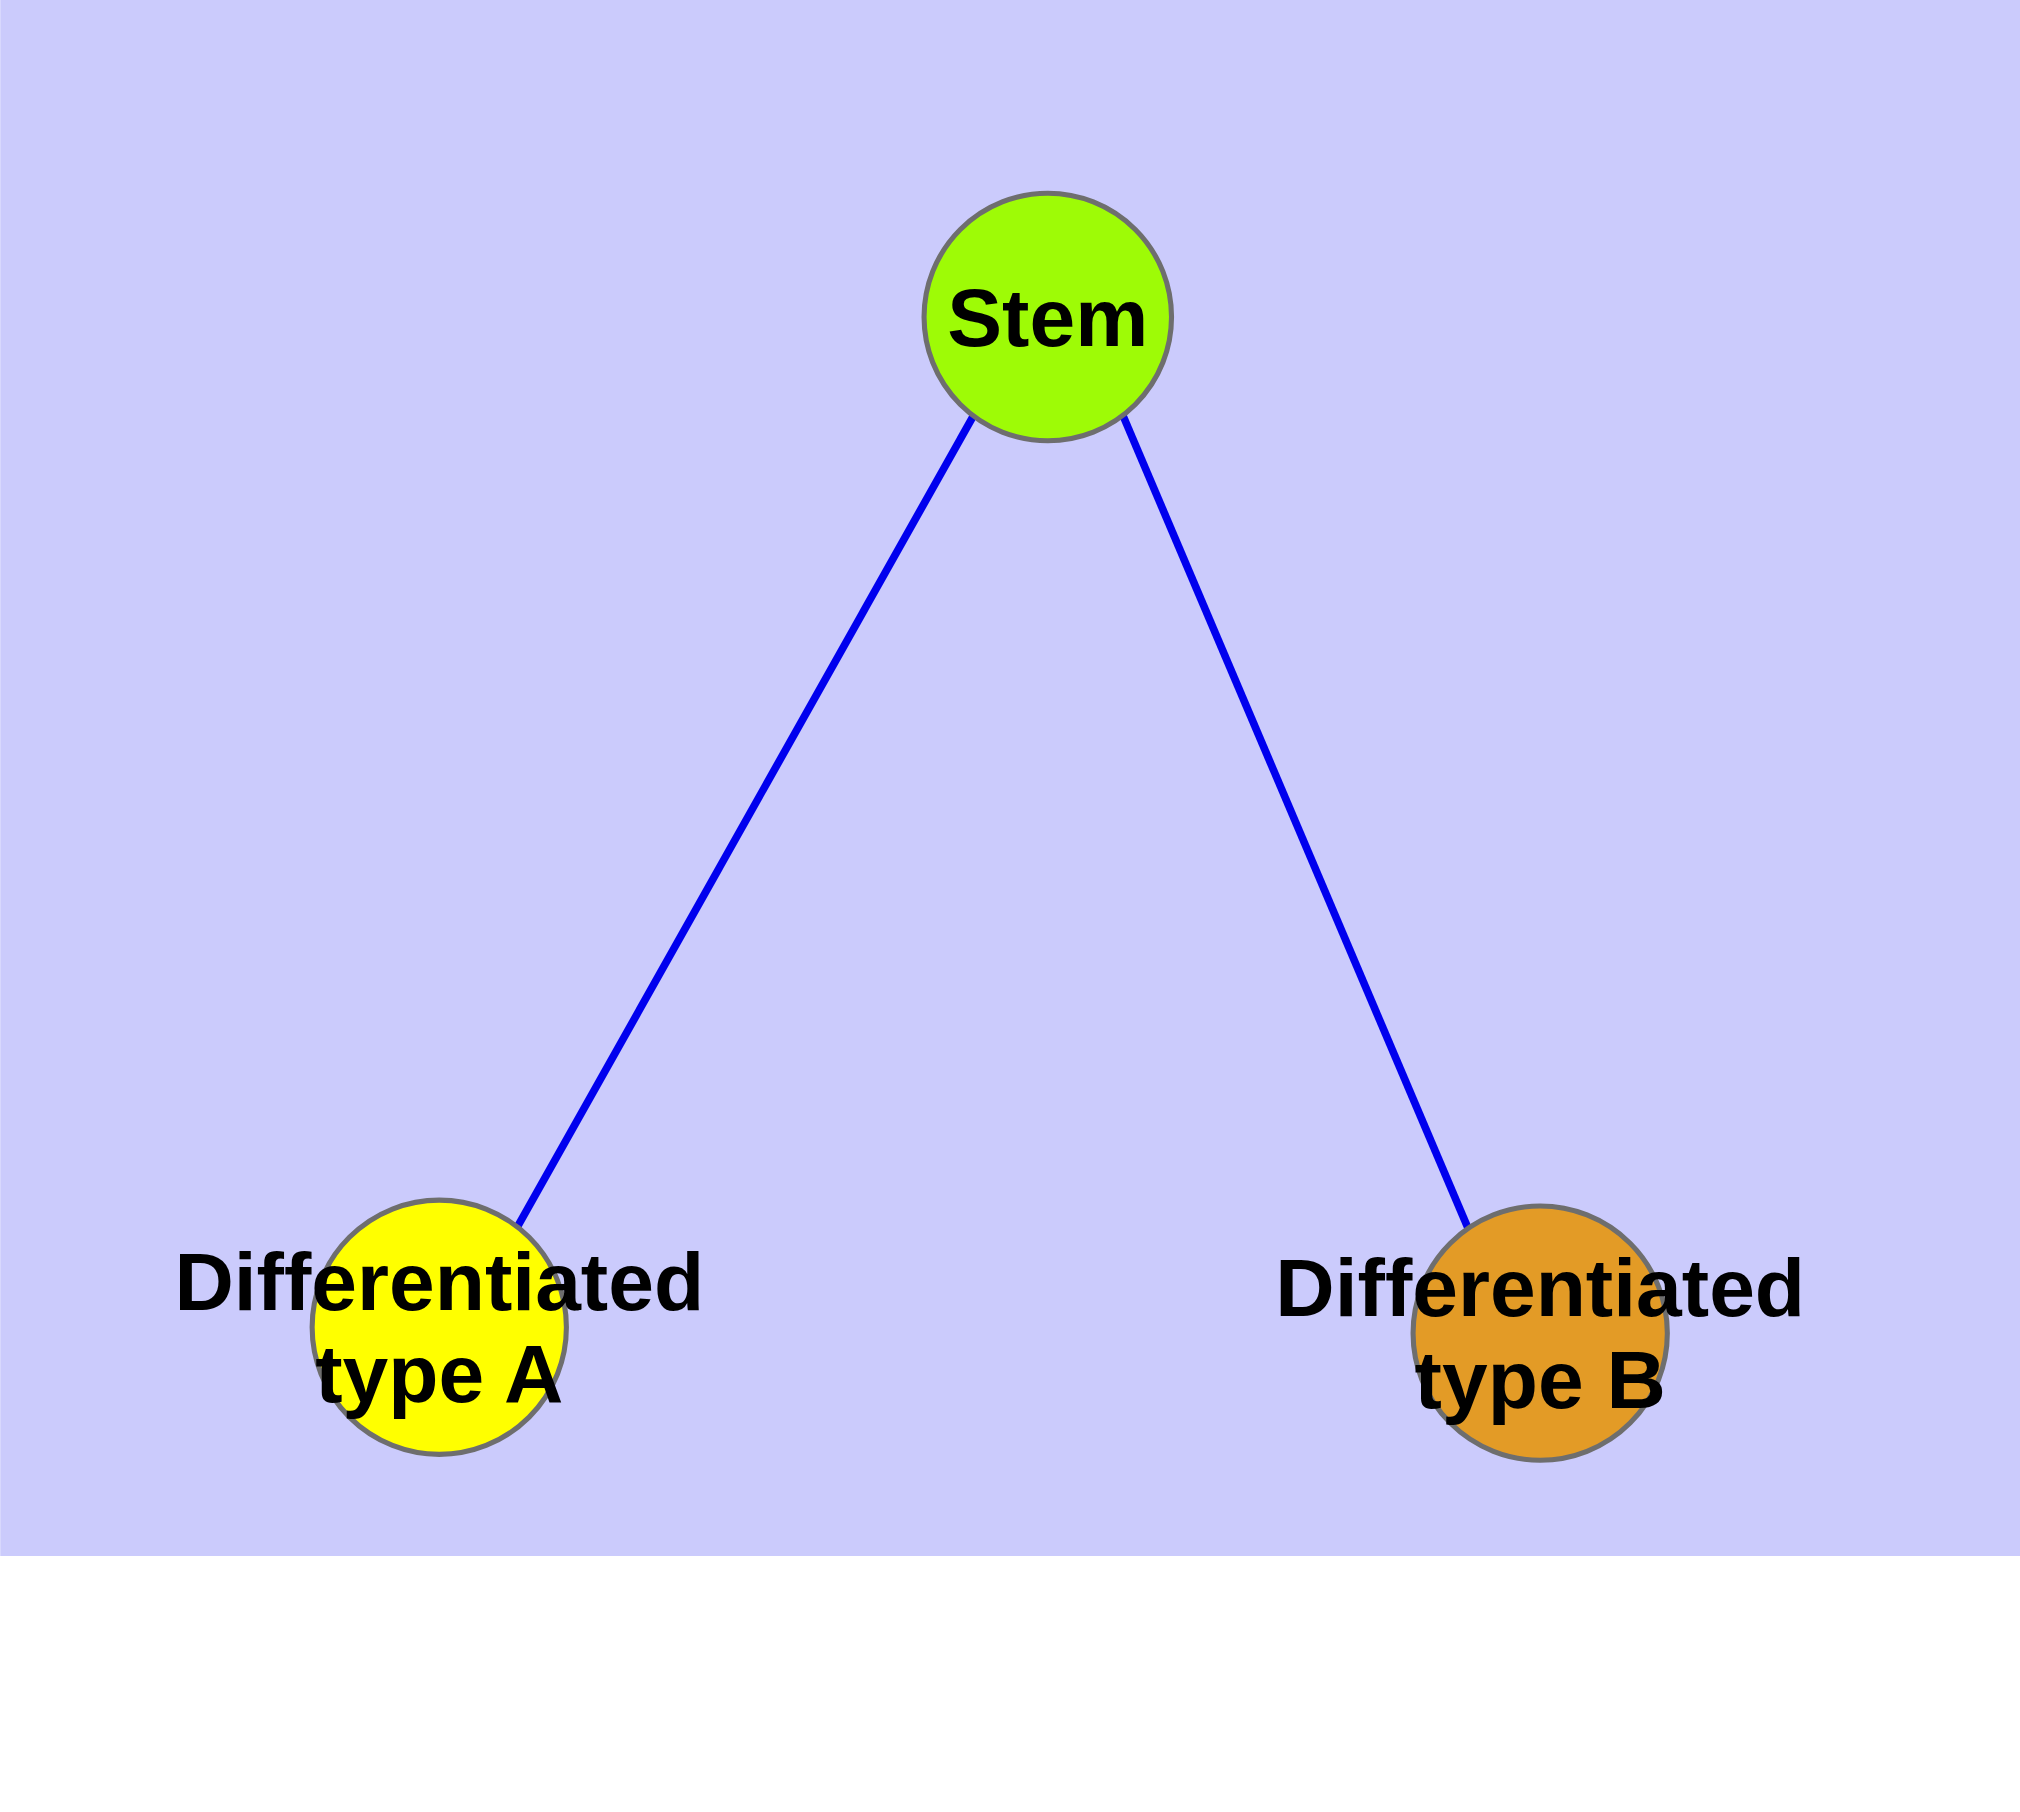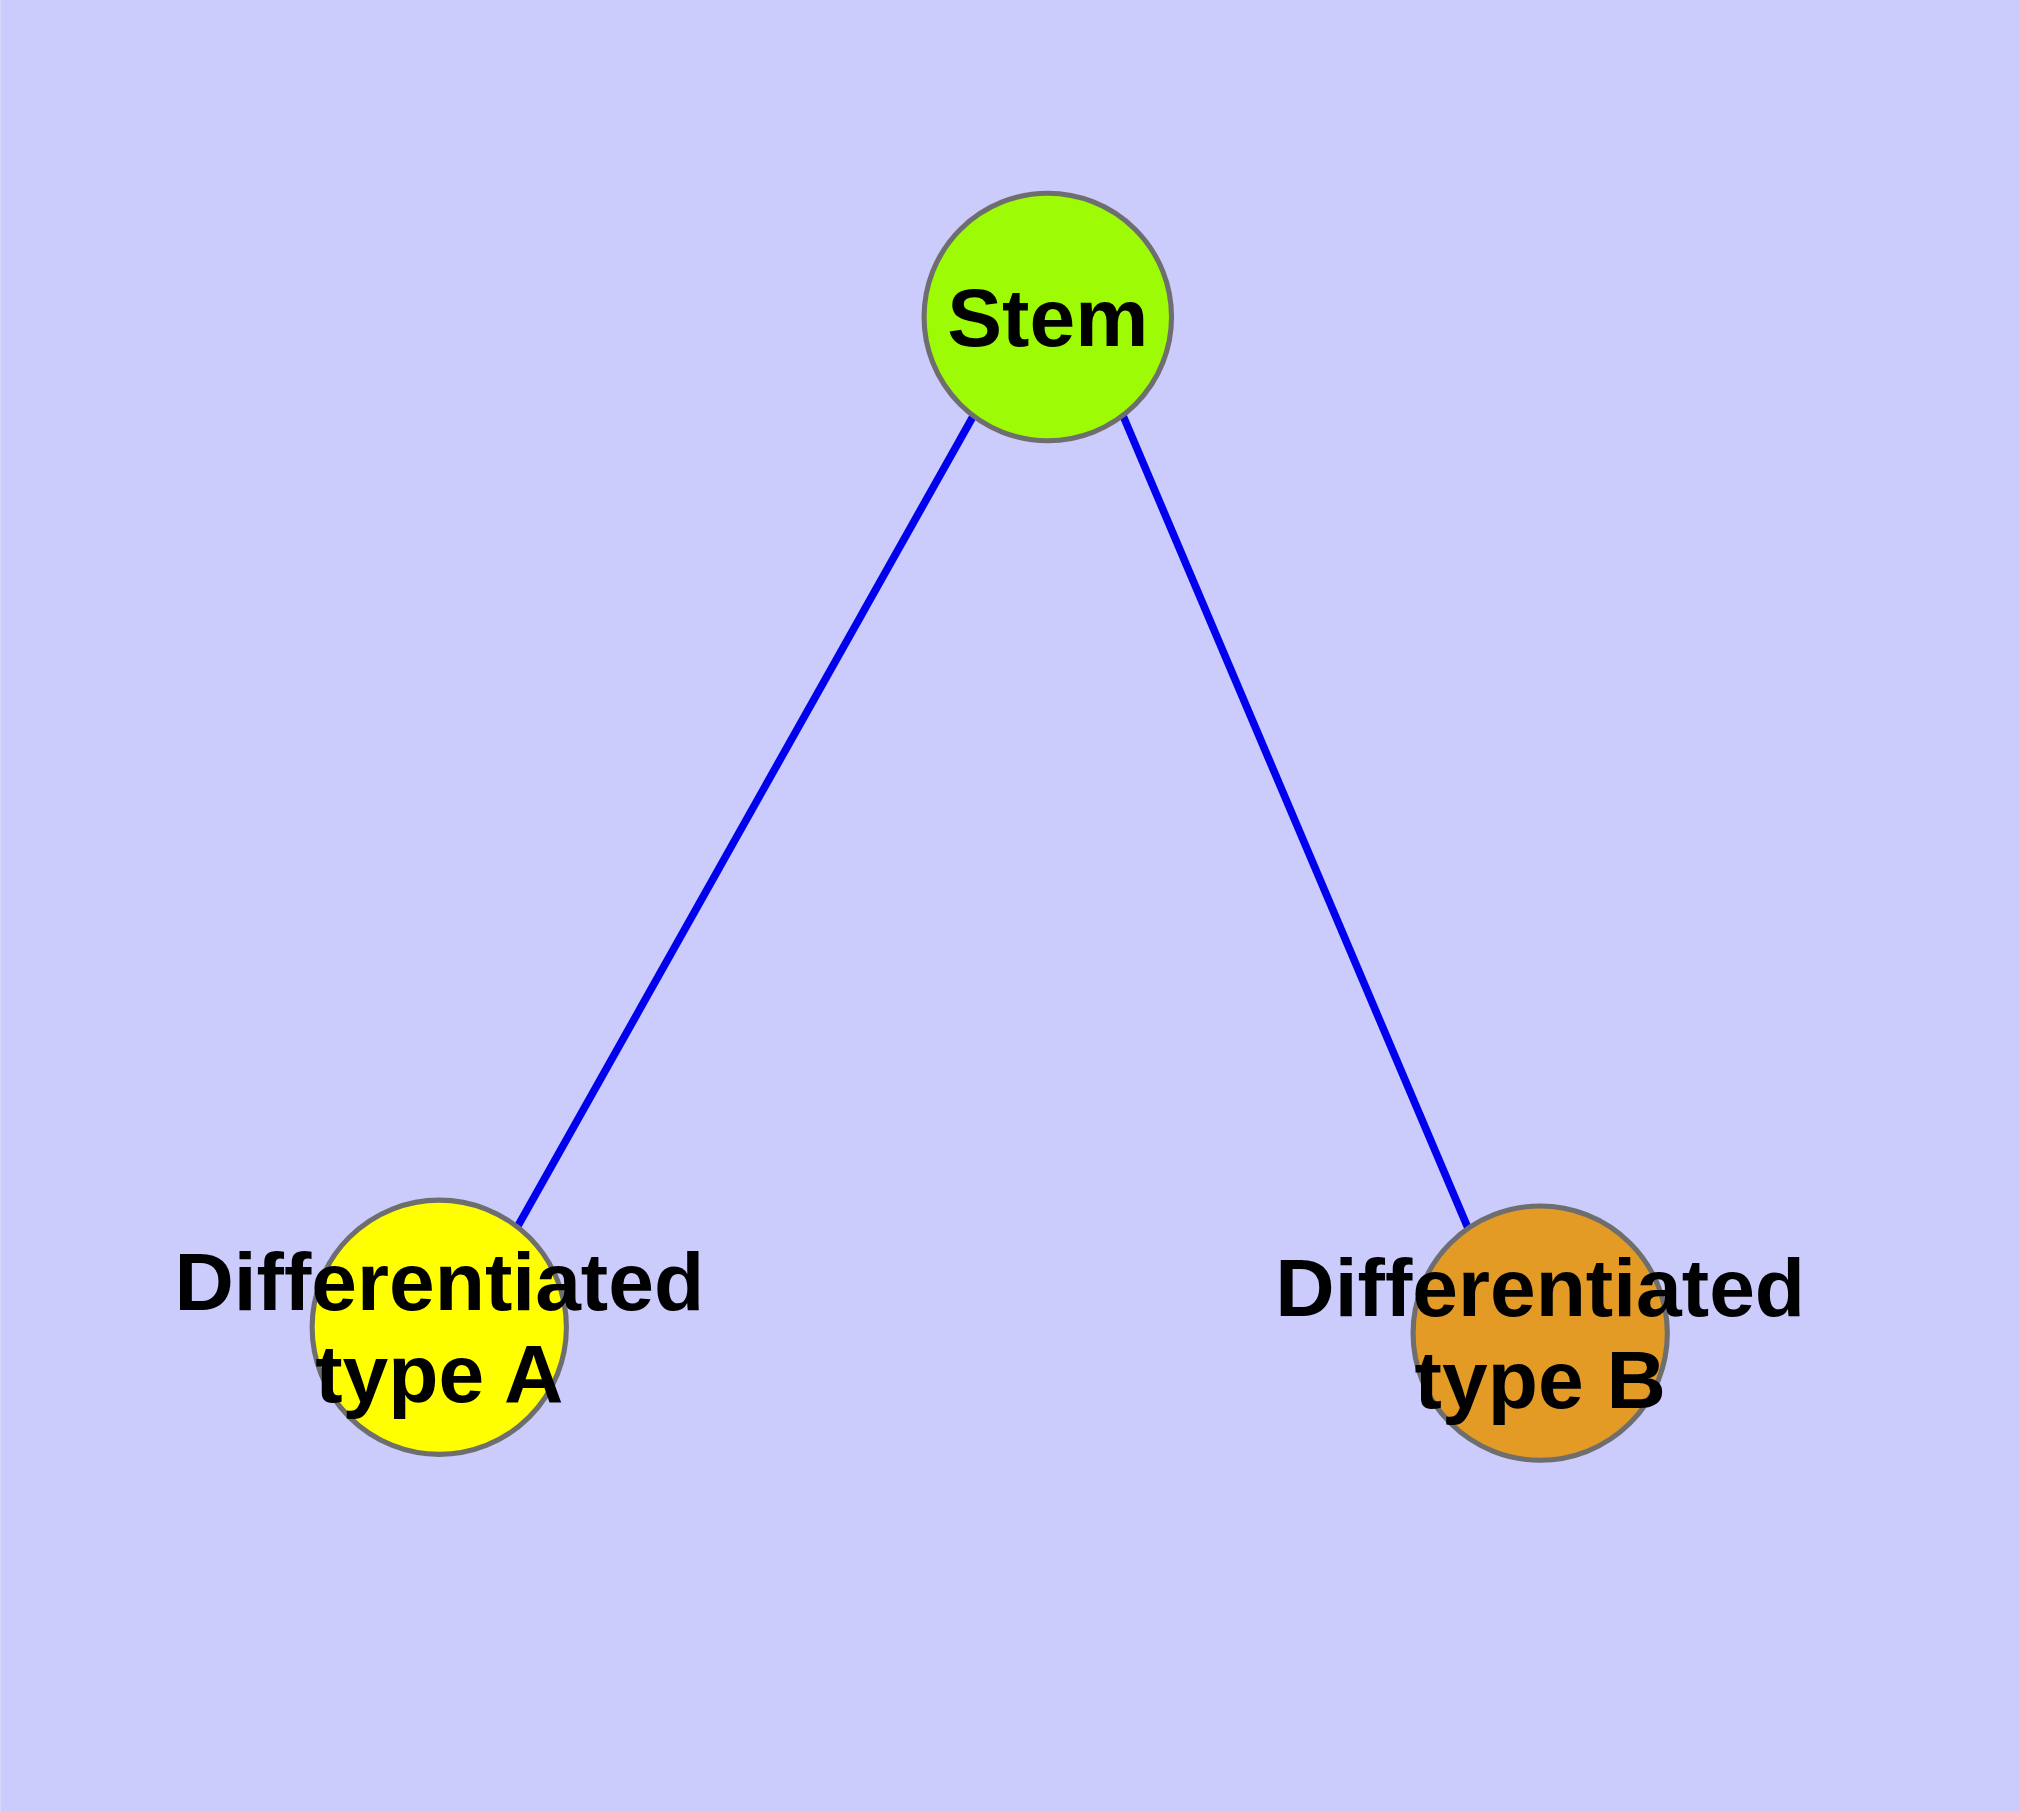--- a/index.html
+++ b/index.html
@@ -6,21 +6,21 @@
     margin: 0;
     padding: 0;
   }
   body {
     background: #ffffff;
     font-family: "Liberation Sans", sans-serif;
   }
   #canvas {
     position: relative;
     width: 2021px;
-    height: 1812px;
+    height: 1556px;
     overflow: hidden;
   }
   #graph-svg {
     position: absolute;
     top: 0;
     left: 0;
     width: 2021px;
     height: 1812px;
     display: block;
   }

